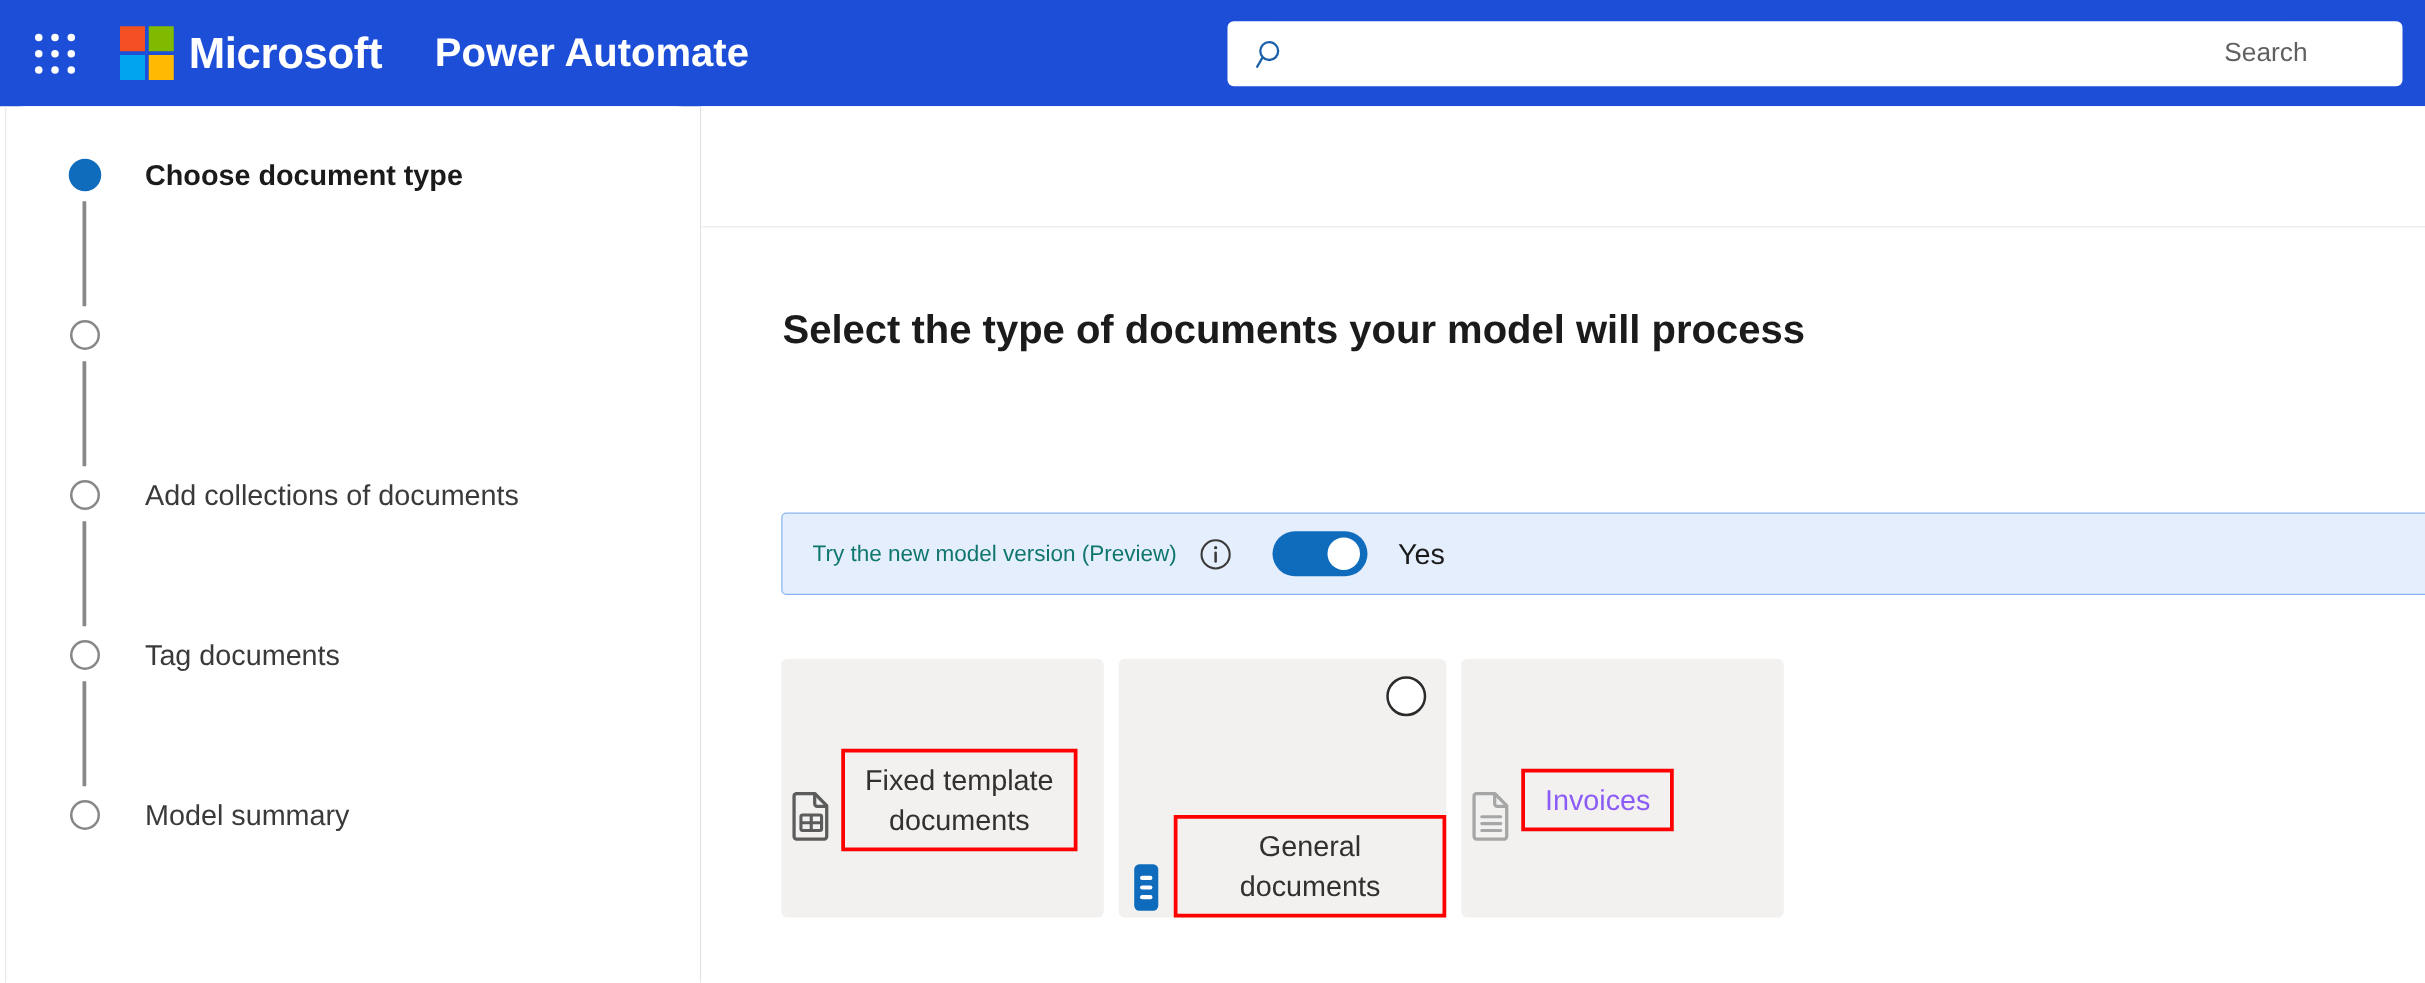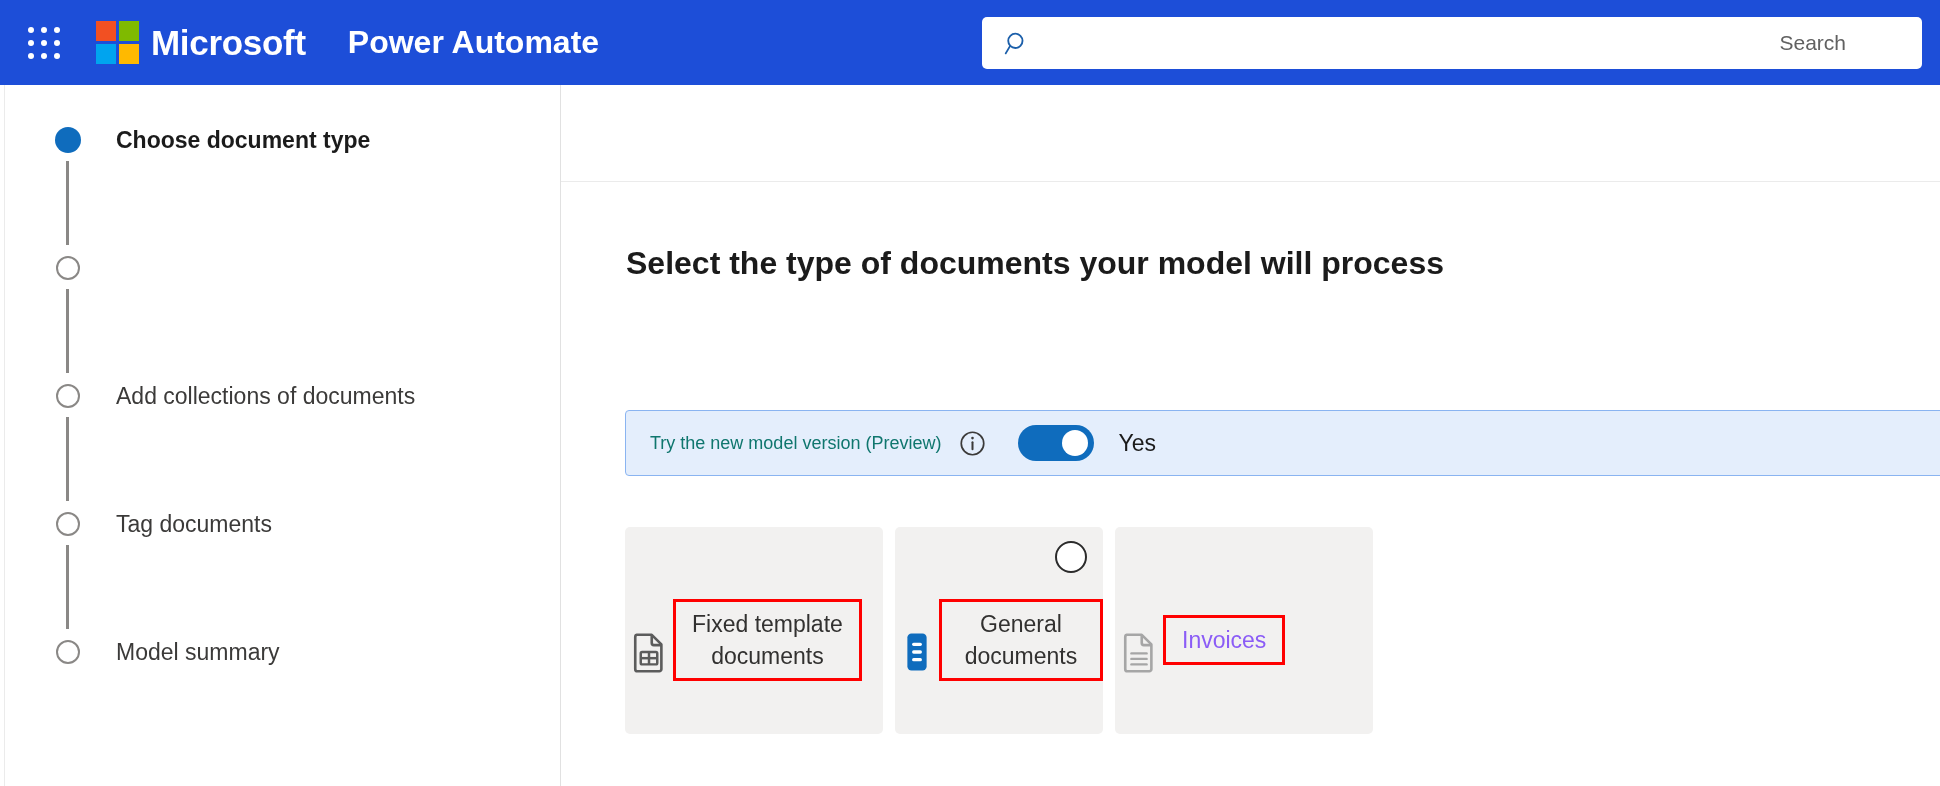--- a/index.html
+++ b/index.html
@@ -220,21 +220,21 @@
   }
   .card {
     width: 258px; height: 207px;
     background: #f2f1f0;
     border-radius: 5px;
     position: relative;
     display: flex;
     align-items: center;
     cursor: pointer;
   }
-  .card.wide { width: 208px; }
+  .card.wide { width: 262px; align-items: flex-end; }
   .card-radio {
     position: absolute;
     top: 14px; right: 16px;
     width: 32px; height: 32px;
     border-radius: 50%;
     background: #ffffff;
     border: 2px solid #2b2b2b;
   }
   .card-icon {
     margin-top: 42px;

